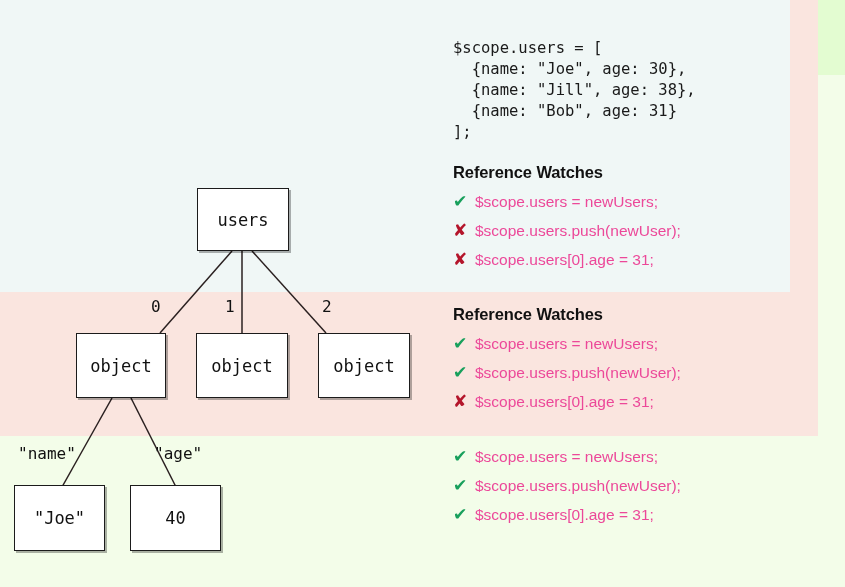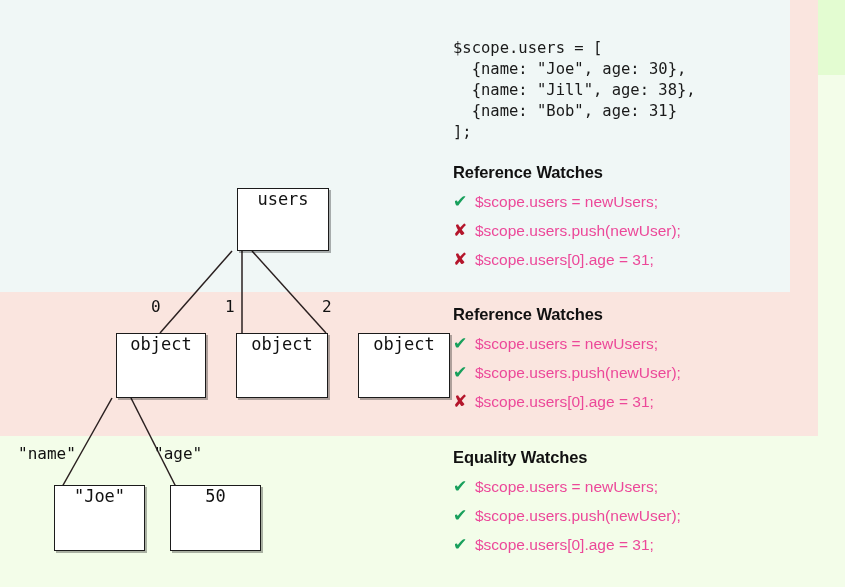--- a/index.html
+++ b/index.html
@@ -61,27 +61,26 @@
     left: 0;
     width: 845px;
     height: 587px;
   }
   .node-box {
     position: absolute;
     background: #ffffff;
     border: 1.6px solid #1b1b1b;
     box-shadow: 2px 2px 0 rgba(0,0,0,0.30);
     display: flex;
-    align-items: flex-start;
+    align-items: center;
     justify-content: center;
     font-family: "DejaVu Sans Mono", monospace;
     font-size: 17px;
     color: #111111;
     box-sizing: border-box;
-    margin-left: 40px;
   }
   .edge-label {
     position: absolute;
     font-family: "DejaVu Sans Mono", monospace;
     font-size: 16px;
     color: #111111;
     white-space: nowrap;
   }
 
   
@@ -162,21 +161,21 @@
     <span>object</span>
   </div>
   <div class="node-box" style="left:318px; top:333px; width:92px; height:65px;">
     <span>object</span>
   </div>
 
   <div class="node-box" style="left:14px; top:485px; width:91px; height:66px;">
     <span>"Joe"</span>
   </div>
   <div class="node-box" style="left:130px; top:485px; width:91px; height:66px;">
-    <span>50</span>
+    <span>40</span>
   </div>
 
   <div class="edge-label" style="left:151px; top:297px;">0</div>
   <div class="edge-label" style="left:225px; top:297px;">1</div>
   <div class="edge-label" style="left:322px; top:297px;">2</div>
   <div class="edge-label" style="left:18px; top:444px;">"name"</div>
   <div class="edge-label" style="left:154px; top:444px;">"age"</div>
 
   <div id="code-block">$scope.users = [
   {name: "Joe", age: 30},
@@ -212,21 +211,20 @@
       <span class="mark ok">✔</span>
       <span class="watch-code">$scope.users.push(newUser);</span>
     </div>
     <div class="watch-row">
       <span class="mark bad">✘</span>
       <span class="watch-code">$scope.users[0].age = 31;</span>
     </div>
   </div>
 
   <div class="section" style="top:448px;">
-    <div class="section-title">Equality Watches</div>
 
     <div class="watch-row">
       <span class="mark ok">✔</span>
       <span class="watch-code">$scope.users = newUsers;</span>
     </div>
     <div class="watch-row">
       <span class="mark ok">✔</span>
       <span class="watch-code">$scope.users.push(newUser);</span>
     </div>
     <div class="watch-row">

